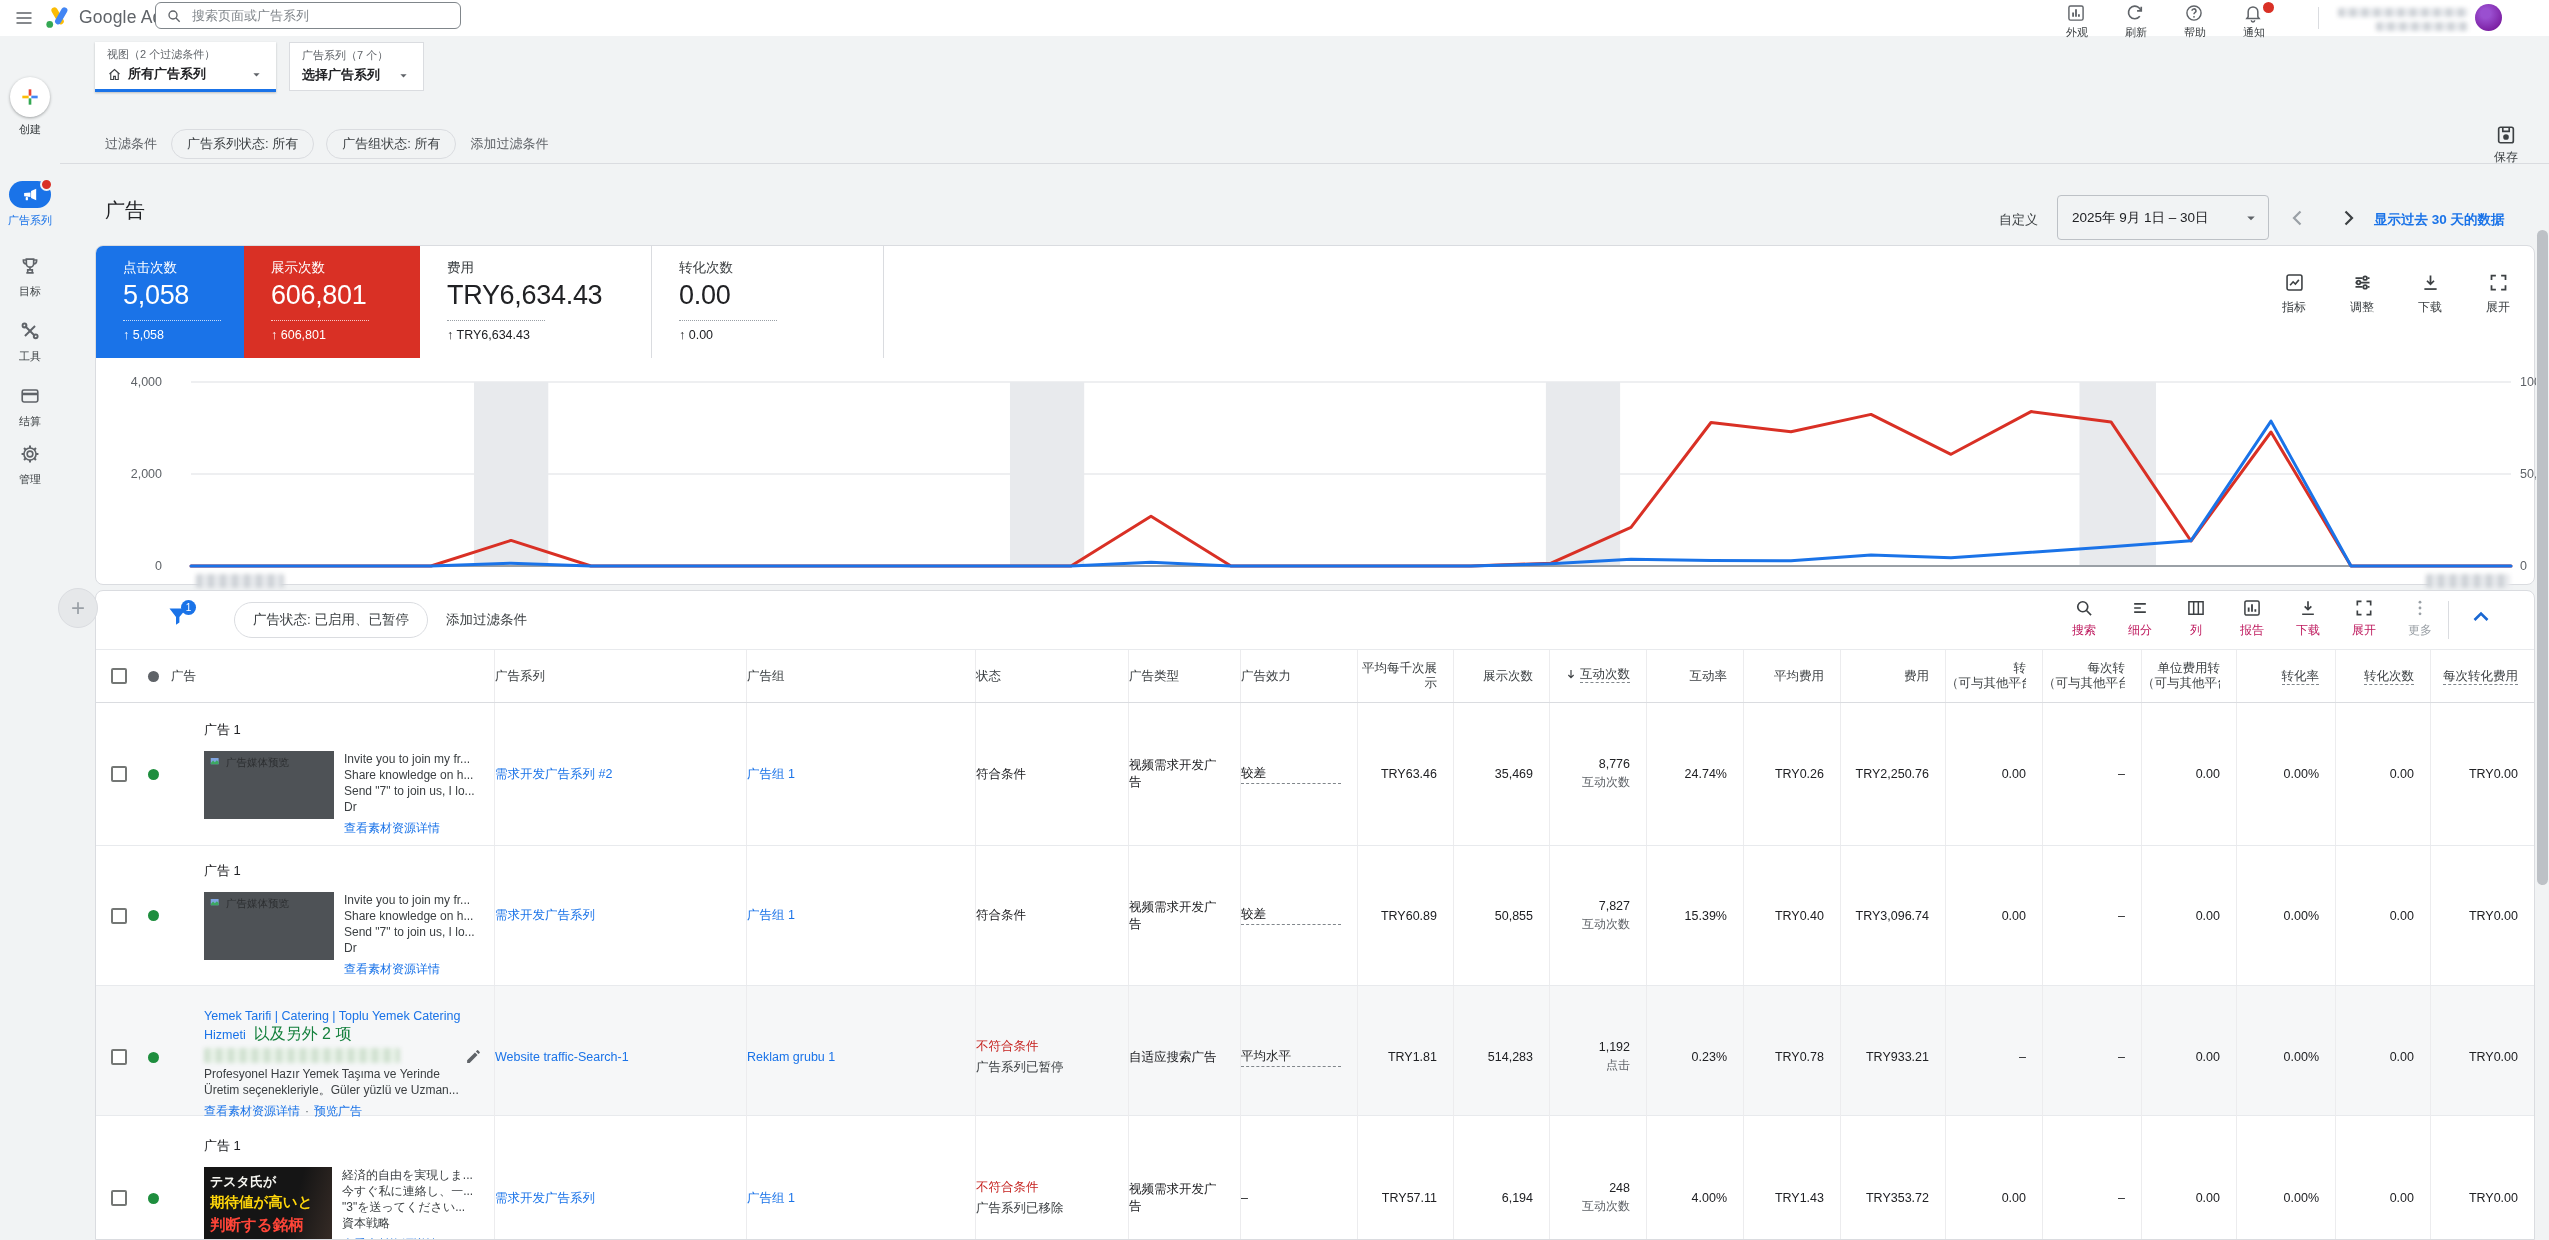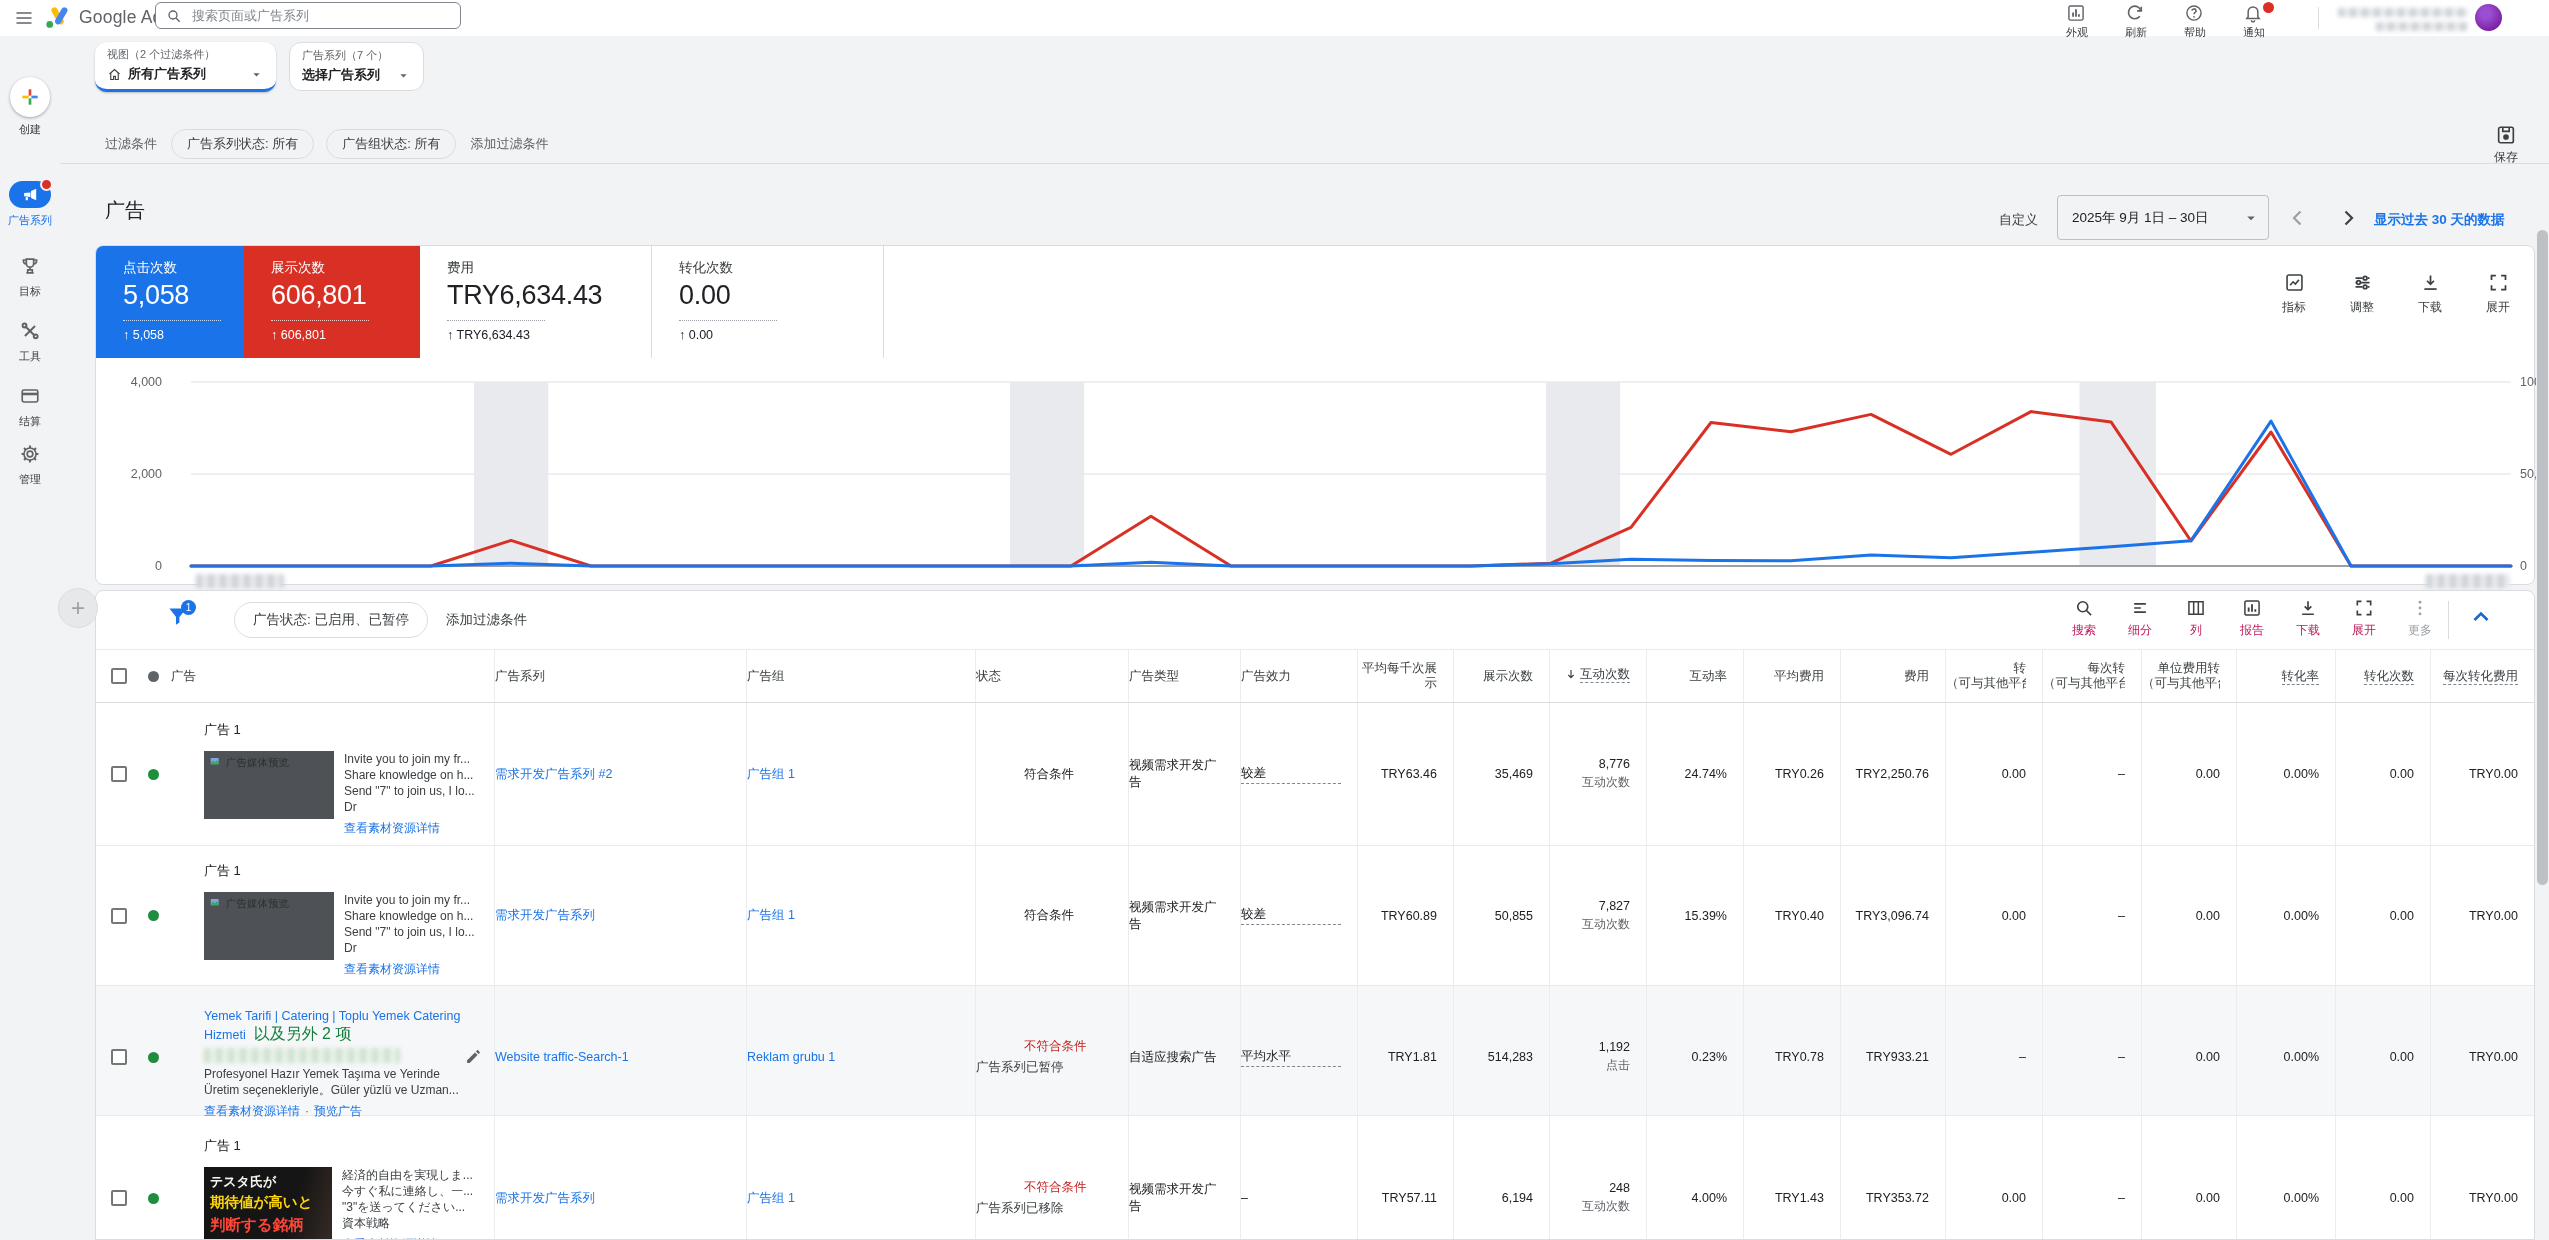--- a/index.html
+++ b/index.html
@@ -32,21 +32,21 @@
   .rail{position:absolute;left:0;top:49px;width:60px;bottom:0;z-index:15;}
   .rail-item{position:absolute;left:0;width:60px;display:flex;flex-direction:column;align-items:center;gap:5px;font-size:11px;color:#3c4043;cursor:pointer;}
   .rail-item.active{color:#1a73e8;}
   .create-fab{width:40px;height:40px;border-radius:50%;background:#fff;box-shadow:0 1px 3px rgba(60,64,67,.45);display:flex;align-items:center;justify-content:center;}
   .create-fab svg{width:24px;height:24px;}
   .nav-pill{width:42px;height:27px;border-radius:14px;background:#1a73e8;display:flex;align-items:center;justify-content:center;position:relative;}
   .nav-pill svg{width:17px;height:17px;}
   .nav-pill .reddot{position:absolute;right:-2px;top:-3px;width:9px;height:9px;border-radius:50%;background:#d93025;border:2px solid #f1f3f4;}
   .rail-ico svg{width:22px;height:22px;}
   
-  .selector-card{position:absolute;top:42px;background:#fff;border-radius:12px;padding:5px 12px 6px 12px;cursor:pointer;box-sizing:border-box;}
+  .selector-card{position:absolute;top:42px;background:#fff;border-radius:0;padding:5px 12px 6px 12px;cursor:pointer;box-sizing:border-box;}
   .card-view{left:95px;width:181px;box-shadow:0 1px 2px rgba(60,64,67,.3);border-bottom:3px solid #1a73e8;}
   .card-campaigns{left:289px;width:135px;border:1px solid #dadce0;}
   .sel-caption{font-size:11px;color:#5f6368;white-space:nowrap;}
   .sel-value{font-size:13px;color:#202124;font-weight:700;display:flex;align-items:center;gap:6px;margin-top:3px;white-space:nowrap;}
   .sel-value .icon svg{width:15px;height:15px;}
   .sel-caret{margin-left:auto;}
   .sel-caret svg{width:18px;height:18px;}
   
   .filter-row{position:absolute;left:105px;top:129px;display:flex;align-items:center;gap:14px;font-size:13px;color:#5f6368;}
   .chip{height:28px;border:1px solid #dadce0;border-radius:16px;padding:0 15px;display:flex;align-items:center;font-size:13px;color:#3c4043;cursor:pointer;white-space:nowrap;}
@@ -105,21 +105,21 @@
   .sorticon svg{width:14px;height:14px;}
   .cb{width:16px;height:16px;border:2px solid #747775;border-radius:2px;margin-left:15px;background:#fff;cursor:pointer;box-sizing:border-box;}
   .hdot{width:11px;height:11px;border-radius:50%;background:#5f6368;margin-left:12px;}
   .trow{align-items:center;font-size:12.5px;color:#202124;border-bottom:1px solid #e8eaed;position:relative;box-sizing:border-box;}
   .trow.hl{background:#f6f7f8;}
   .status-dot{width:11px;height:11px;border-radius:50%;background:#1e8e3e;margin-left:12px;cursor:pointer;}
   .cell{box-sizing:border-box;padding-right:16px;}
   .cell.num{text-align:right;}
   .cell .sub{font-size:12px;color:#5f6368;margin-top:3px;}
   .lnk{color:#1a73e8;cursor:pointer;}
-  .status-l1{color:#202124;margin-left:48px;}
+  .status-l1{color:#202124;}
   .status-l1.alert{color:#c5221f;}
   .status-l2{color:#3c4043;margin-top:4px;}
   .adcell{align-self:stretch;padding:12px 8px 8px 33px;position:relative;box-sizing:border-box;}
   .ad-title{font-size:13px;color:#202124;margin:4px 0 12px;}
   .ad-flex{display:flex;gap:10px;}
   .thumb-dark{width:130px;height:68px;background:#4e5256;position:relative;flex:none;overflow:hidden;}
   .thumb-dark .bimg{position:absolute;left:5px;top:4px;}
   .thumb-dark .bimg svg{width:14px;height:14px;}
   .thumb-dark .tlabel{position:absolute;left:22px;top:5px;font-size:10.5px;color:rgba(0,0,0,.45);}
   .thumb-jp{width:128px;height:100px;background:linear-gradient(105deg,#151515 65%,#3a2e28 100%);flex:none;padding:5px 6px;box-sizing:border-box;overflow:hidden;line-height:1.5;}

